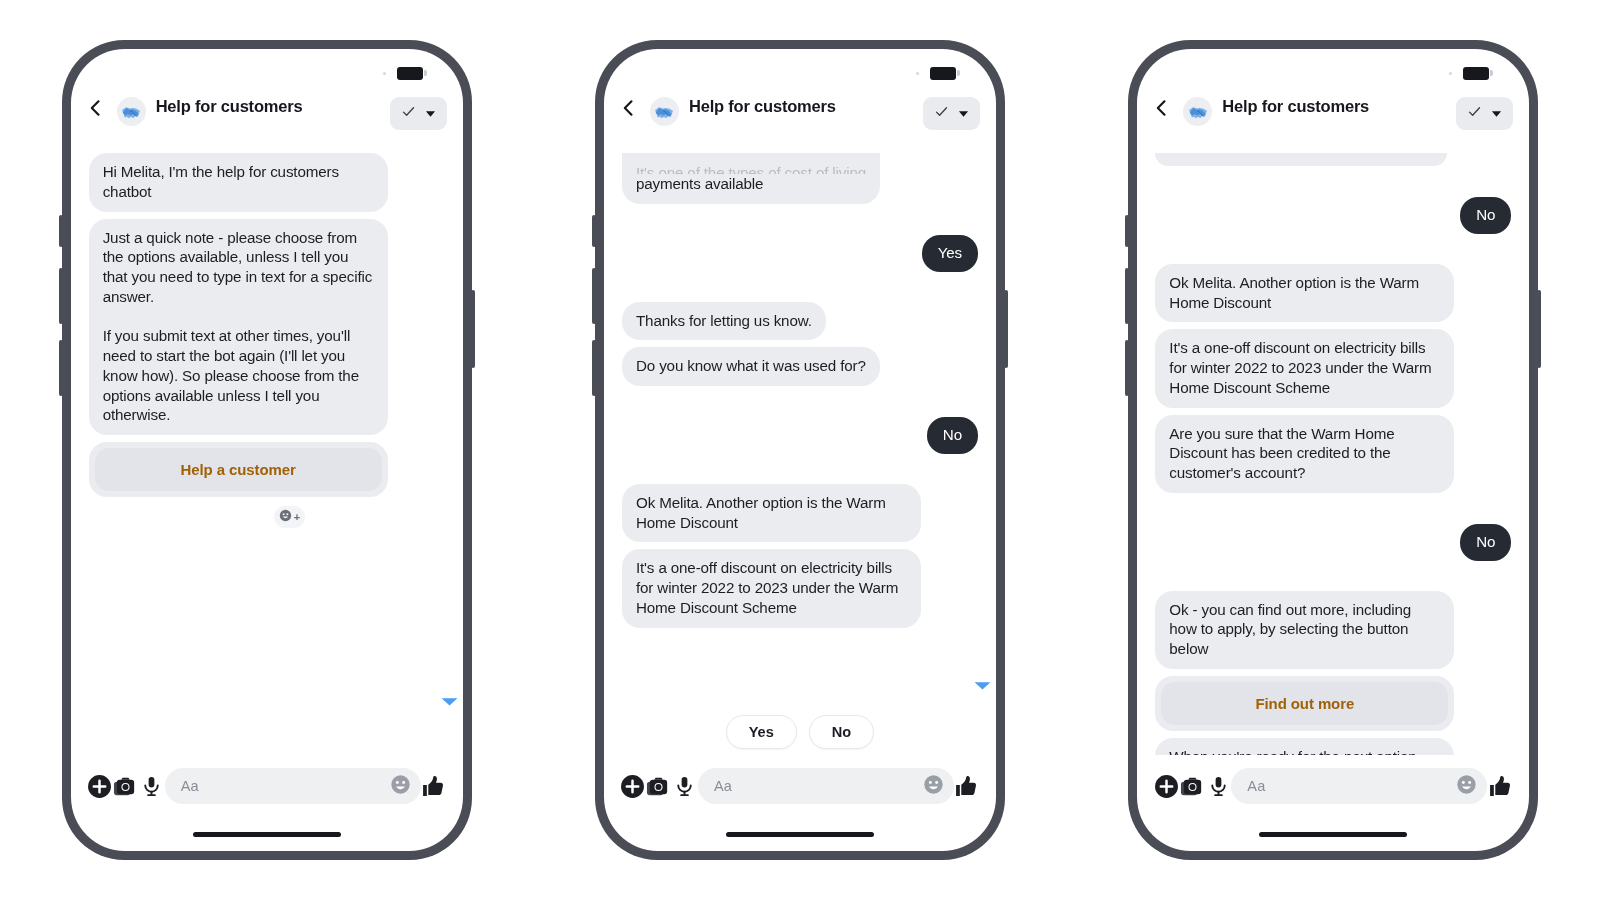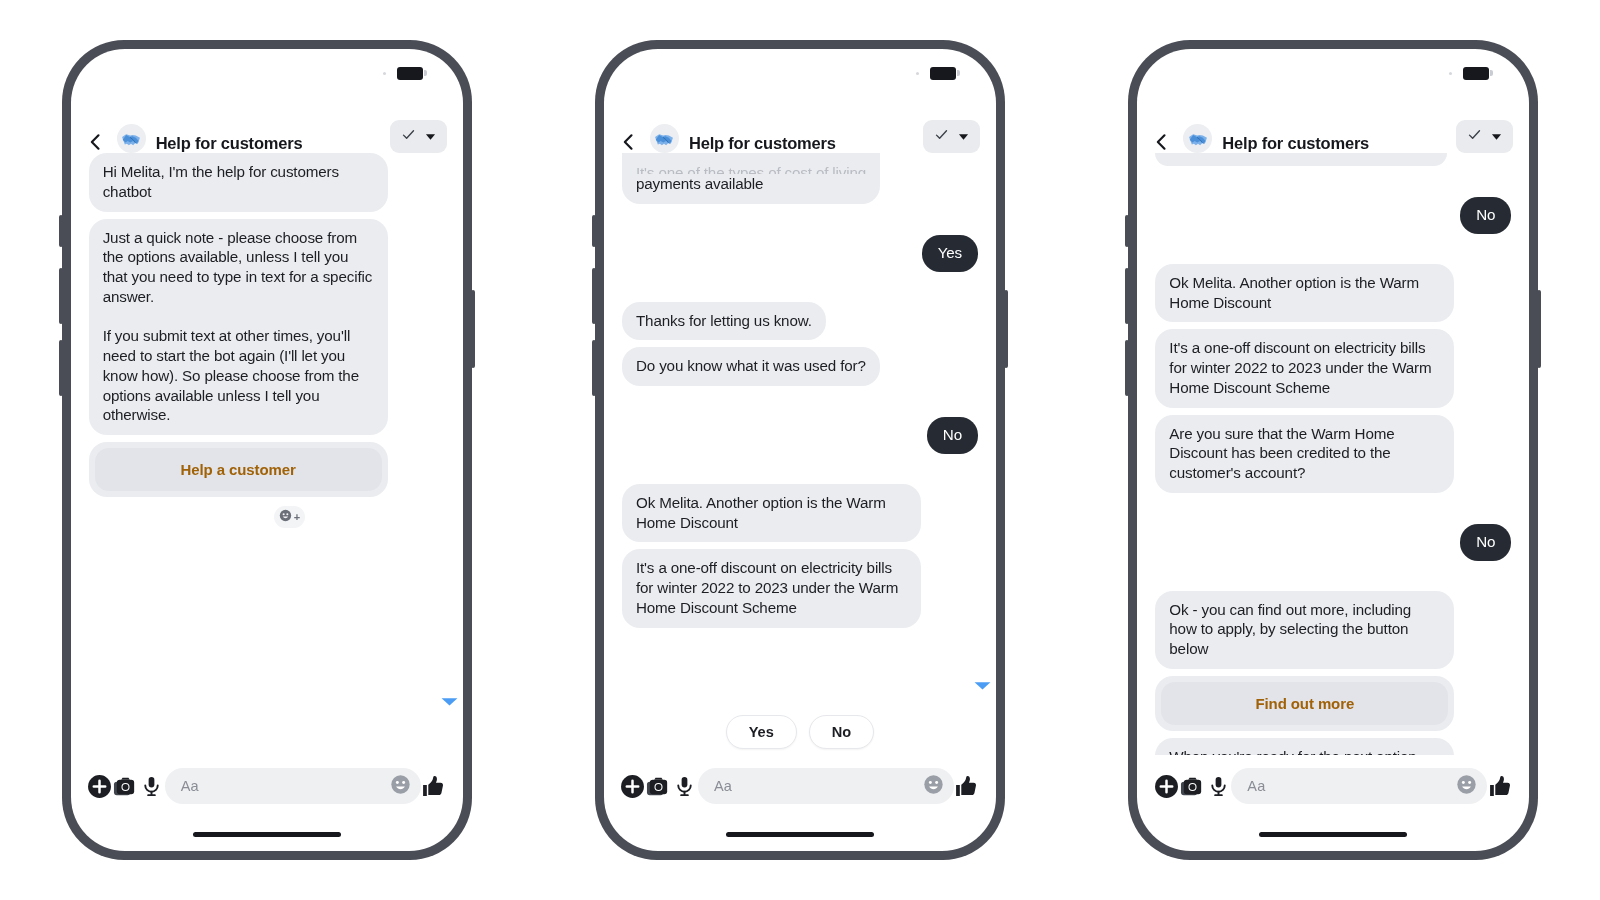--- a/index.html
+++ b/index.html
@@ -75,21 +75,21 @@
     border-radius: 50%;
     background: #d6d8dd;
     margin-right: 11px;
   }
 
   
   .header {
     flex: 0 0 auto;
     height: 56px;
     display: flex;
-    align-items: flex-end;
+    align-items: flex-start;
     padding: 0 16px 0 14px;
     gap: 10px;
   }
   .back-chevron {
     width: 22px; height: 22px;
     flex: 0 0 auto;
     display: flex; align-items: center; justify-content: center;
   }
   .back-chevron svg { display: block; }
   .avatar {

